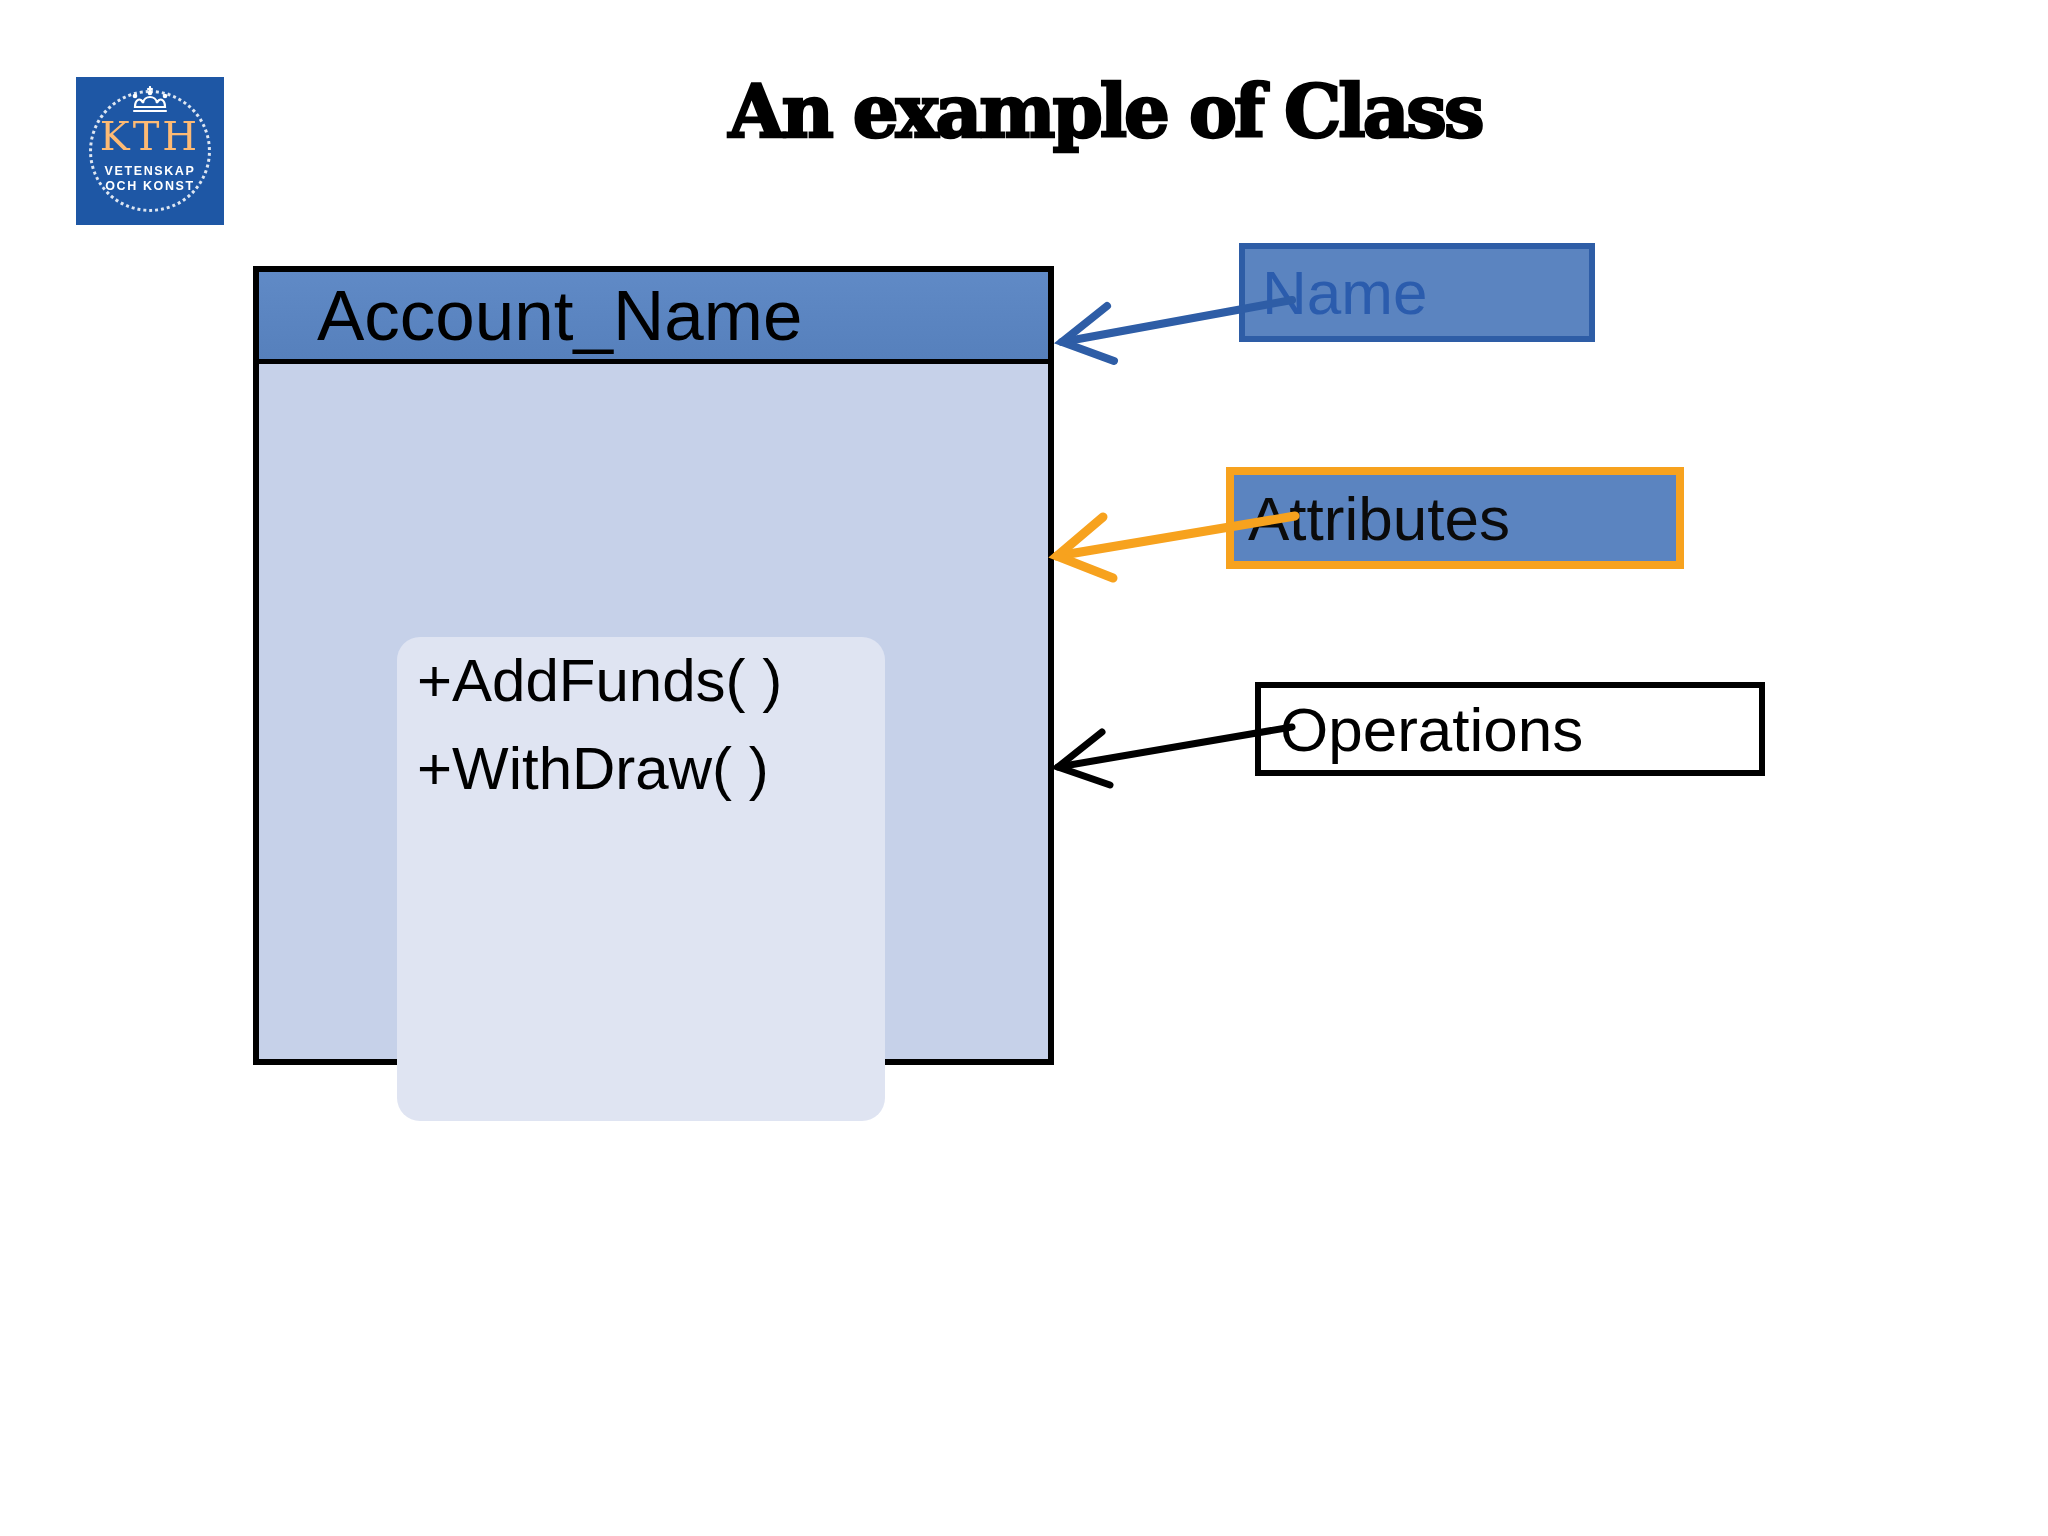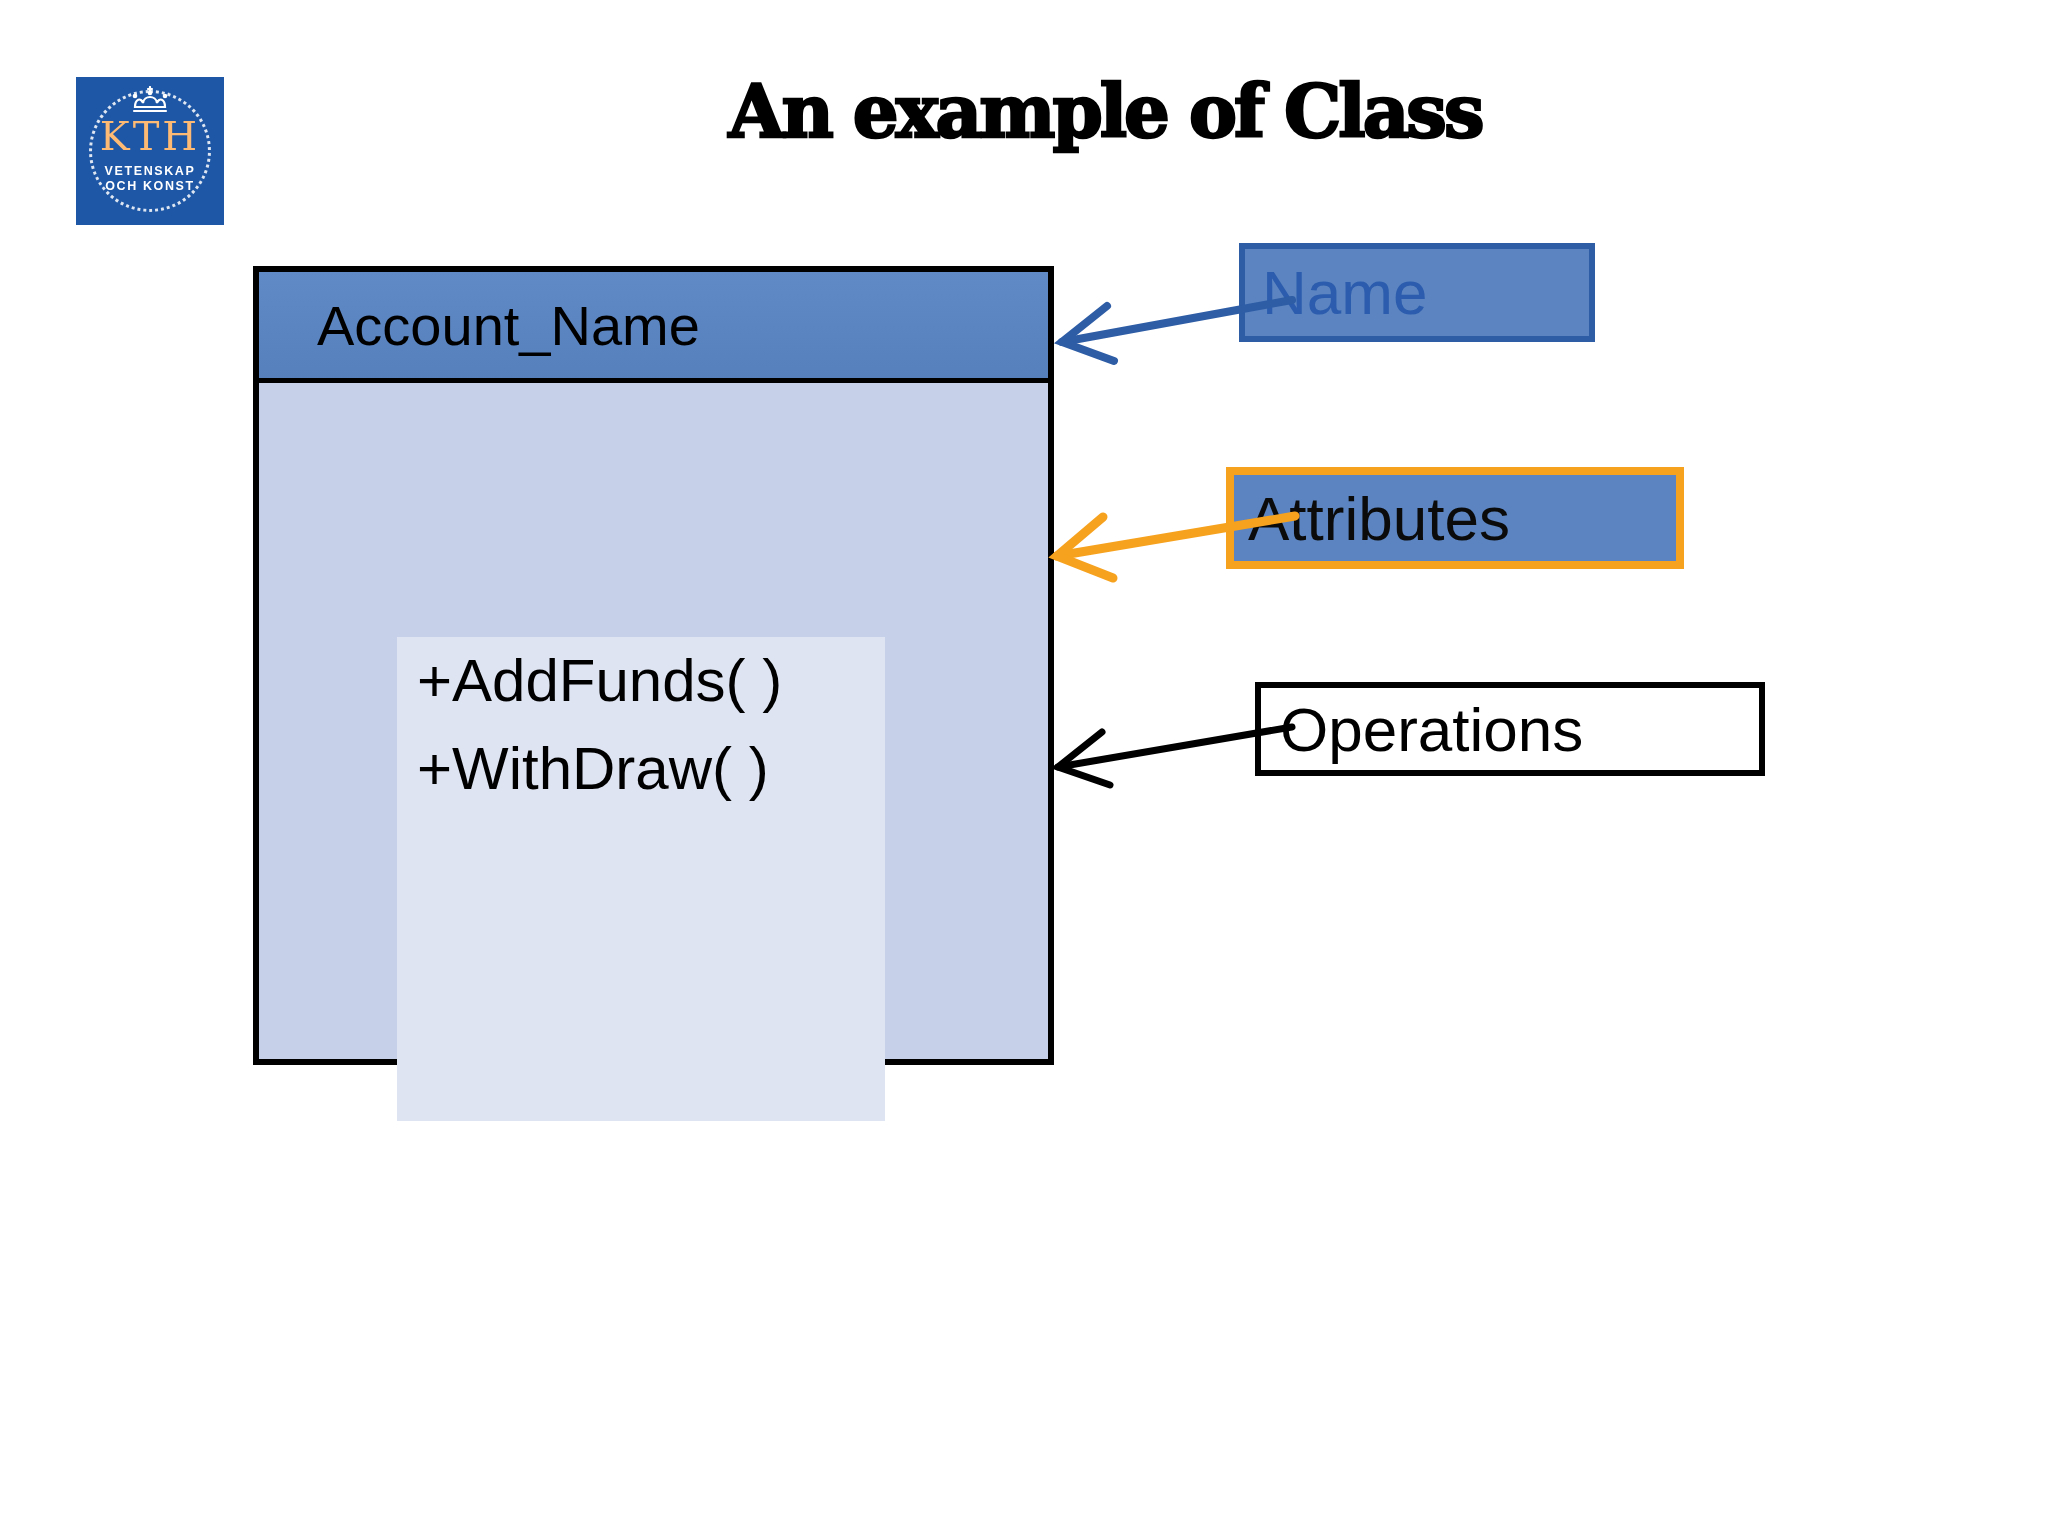--- a/index.html
+++ b/index.html
@@ -54,38 +54,38 @@
     letter-spacing:-3px;white-space:nowrap;line-height:1;
     -webkit-text-stroke:2.5px #000;
   }
 
   
   .uml{
     position:absolute;left:253px;top:266px;width:801px;height:799px;
     border:6px solid #000;display:flex;flex-direction:column;z-index:1;
   }
   .uml-header{
-    height:111px;border-bottom:5px solid #000;
+    height:92px;border-bottom:5px solid #000;
     background:linear-gradient(180deg,#608ac6,#5680bc);
     display:flex;align-items:center;padding-left:58px;
-    font-size:56px;
+    font-size:71px;
   }
   .uml-attrs{
     height:225px;border-bottom:5px solid #000;
     background:linear-gradient(180deg,#a0b3d6,#b4c3e1);
     padding:0 0 0 10px;
     font-size:78px;line-height:104px;
   }
   .uml-ops{flex:1;background:var(--operations-blue)}
 
   
   .inner-panel{
     position:absolute;left:397px;top:637px;width:488px;height:484px;
     background:var(--inner-panel);z-index:2;
-    padding:0 0 0 20px;font-size:60px;line-height:88px;
+    padding:0 0 0 20px;font-size:60px;line-height:88px;border-radius:23px;
   }
 
   
   .callout{position:absolute;display:flex;align-items:center;z-index:3;font-size:62px;white-space:nowrap}
   .callout-name{
     left:1239px;top:243px;width:356px;height:99px;
     background:var(--callout-fill);border:6px solid var(--name-border);
     color:var(--name-text);padding-left:17px;
   }
   .callout-attrs{

